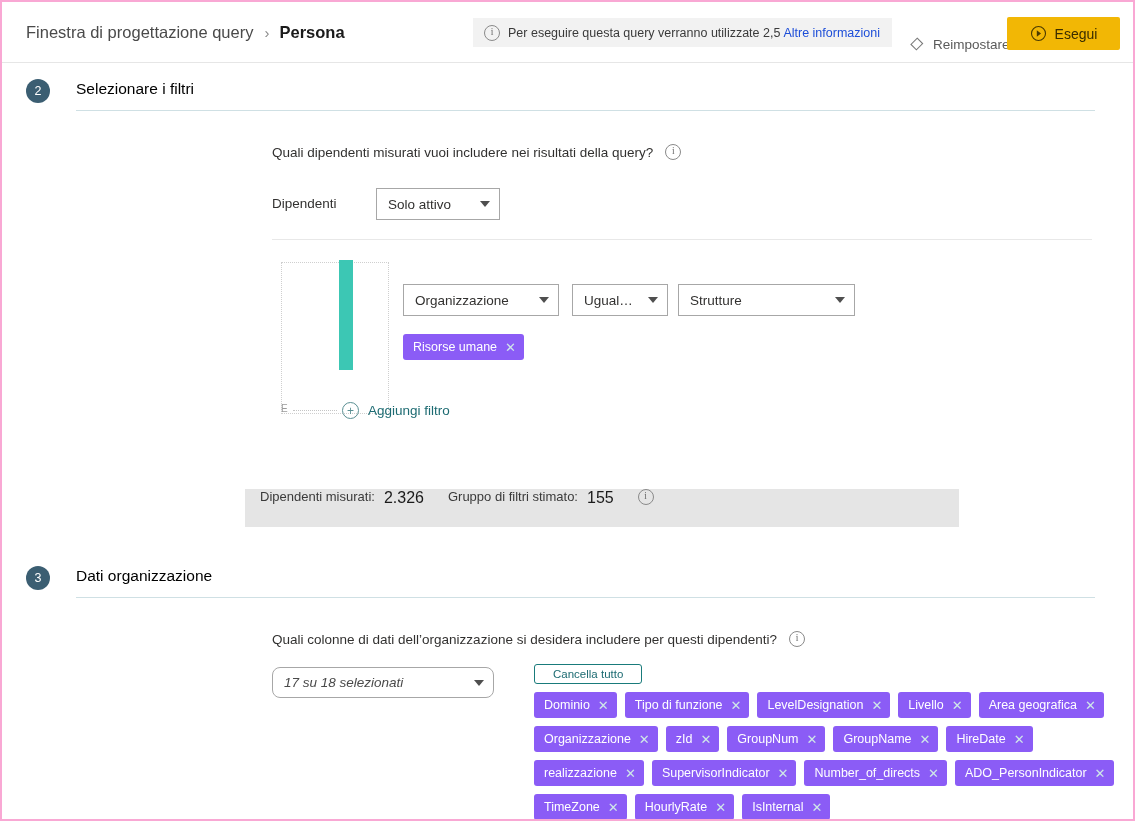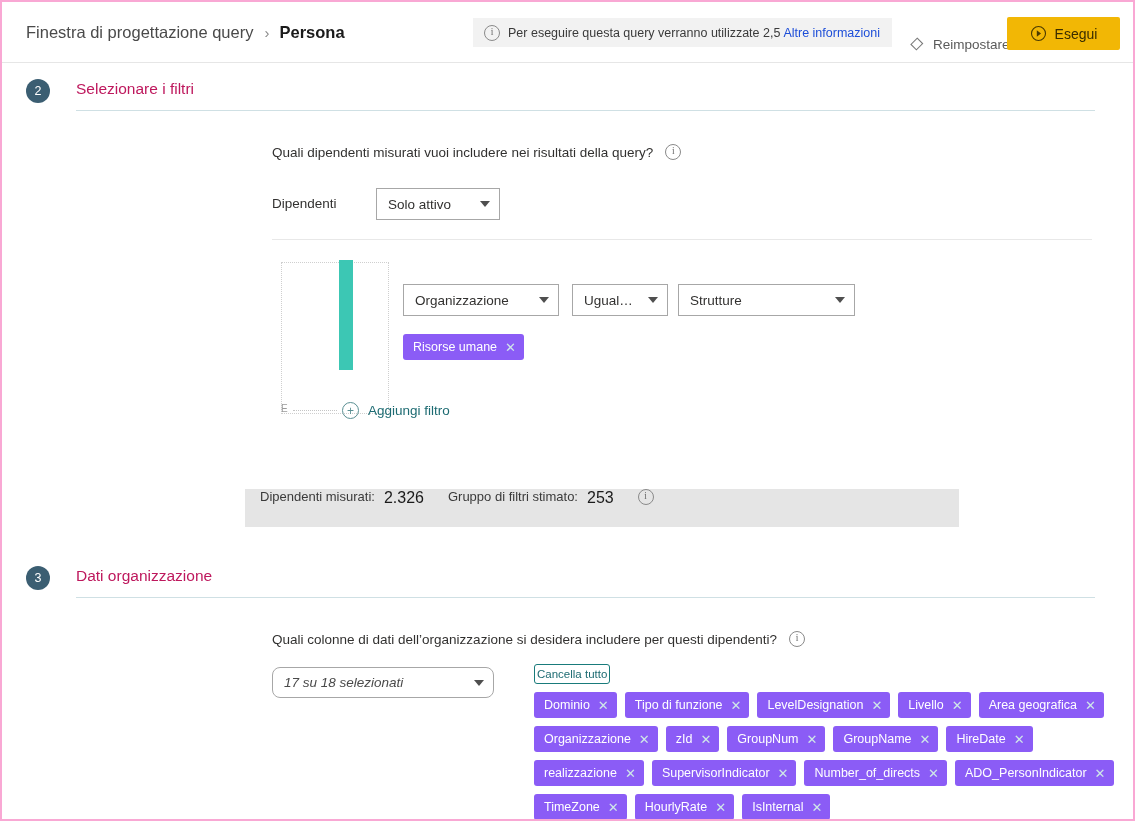--- a/index.html
+++ b/index.html
@@ -142,21 +142,21 @@
     justify-content: center;
     flex: 0 0 auto;
   }
   .section-title-wrap {
     margin-left: 26px;
     flex: 1 1 auto;
     padding-right: 18px;
   }
   .section-title {
     font-size: 15.5px;
-    color: #be185d;
+    color: #000000;
     line-height: 20px;
     padding-bottom: 11px;
   }
   .section-rule {
     height: 1px;
     background: #cfe0e4;
     width: 100%;
   }
 
   
@@ -274,21 +274,21 @@
     font-size: 12px;
     line-height: 1;
     margin-right: 9px;
   }
 
   .clear-all {
     display: inline-flex;
     align-items: center;
     justify-content: center;
     height: 20px;
-    padding: 0 2px;
+    padding: 0 18px;
     border: 1px solid #197b7b;
     border-radius: 3px;
     background: #ffffff;
     color: #1d6b72;
     font-size: 11.5px;
     font-family: inherit;
     cursor: pointer;
     margin-bottom: 8px;
   }
 
@@ -415,21 +415,21 @@
 
   <button class="add-filter" style="position:absolute; left:340px; top:400px;">
     <span class="plus">+</span>
     <span>Aggiungi filtro</span>
   </button>
 
   <div class="summary-bar">
     <span class="summary-label">Dipendenti misurati:</span>
     <span class="summary-value">2.326</span>
     <span class="summary-label">Gruppo di filtri stimato:</span>
-    <span class="summary-value">253</span>
+    <span class="summary-value">155</span>
     <span class="info-circle">i</span>
   </div>
 
   <div class="section-head" style="position:absolute; left:24px; top:564px; width:1087px;">
     <div class="step-badge">3</div>
     <div class="section-title-wrap">
       <div class="section-title">Dati organizzazione</div>
       <div class="section-rule"></div>
     </div>
   </div>

